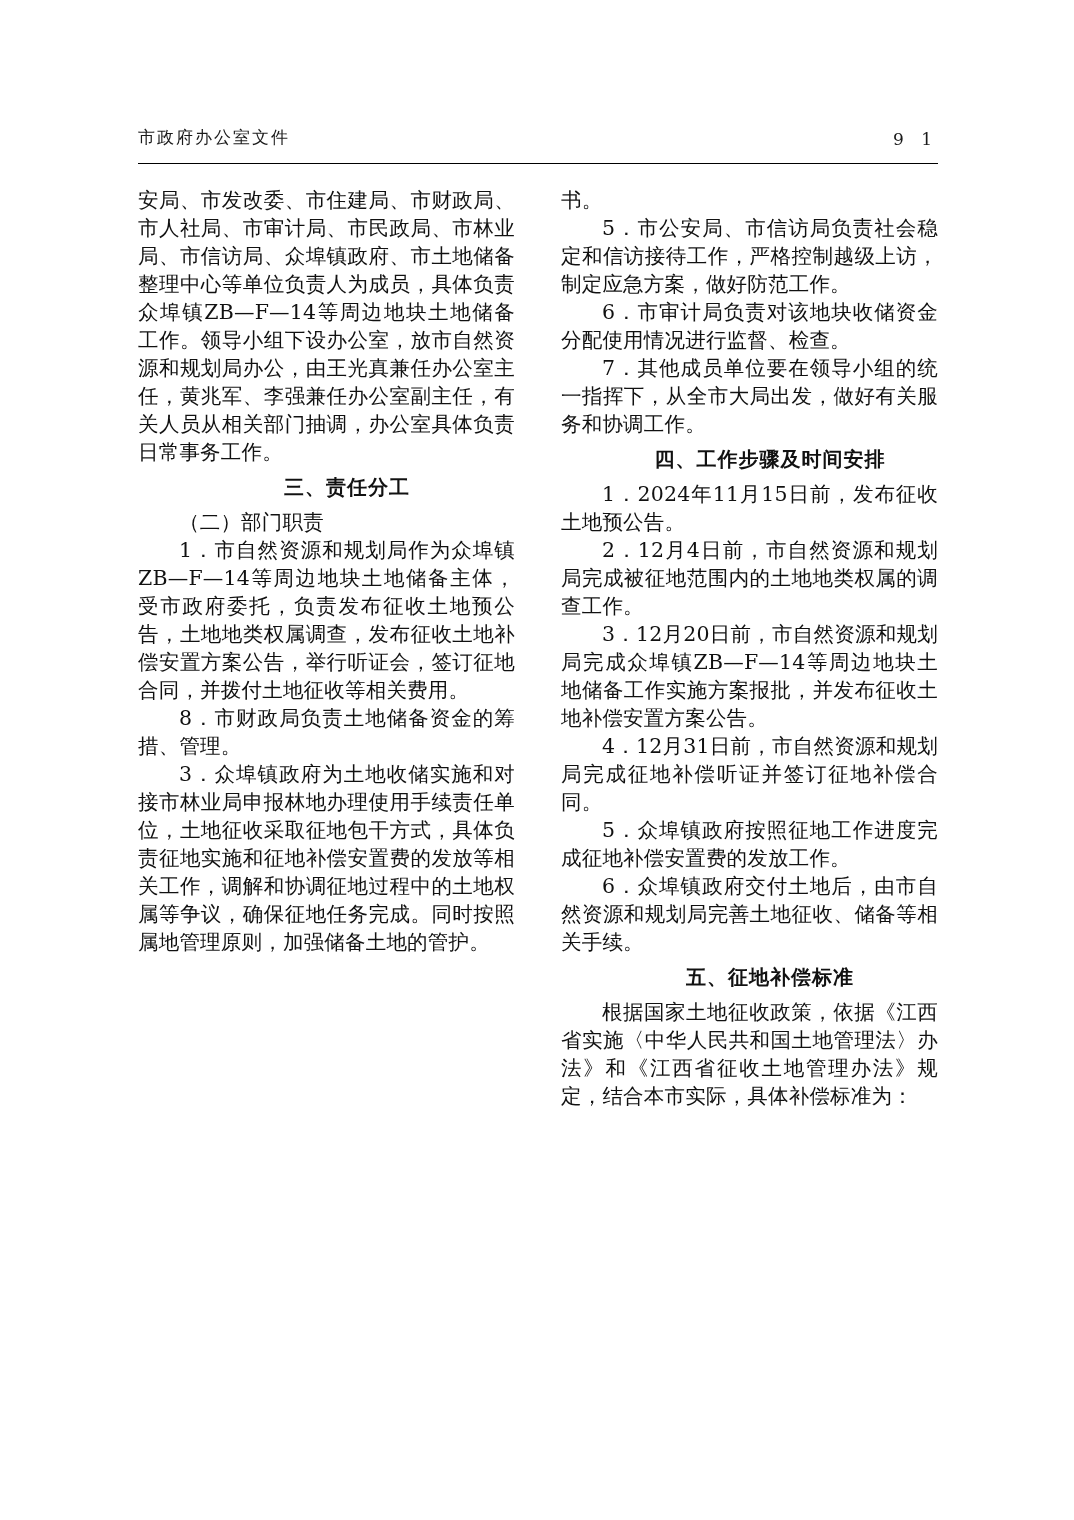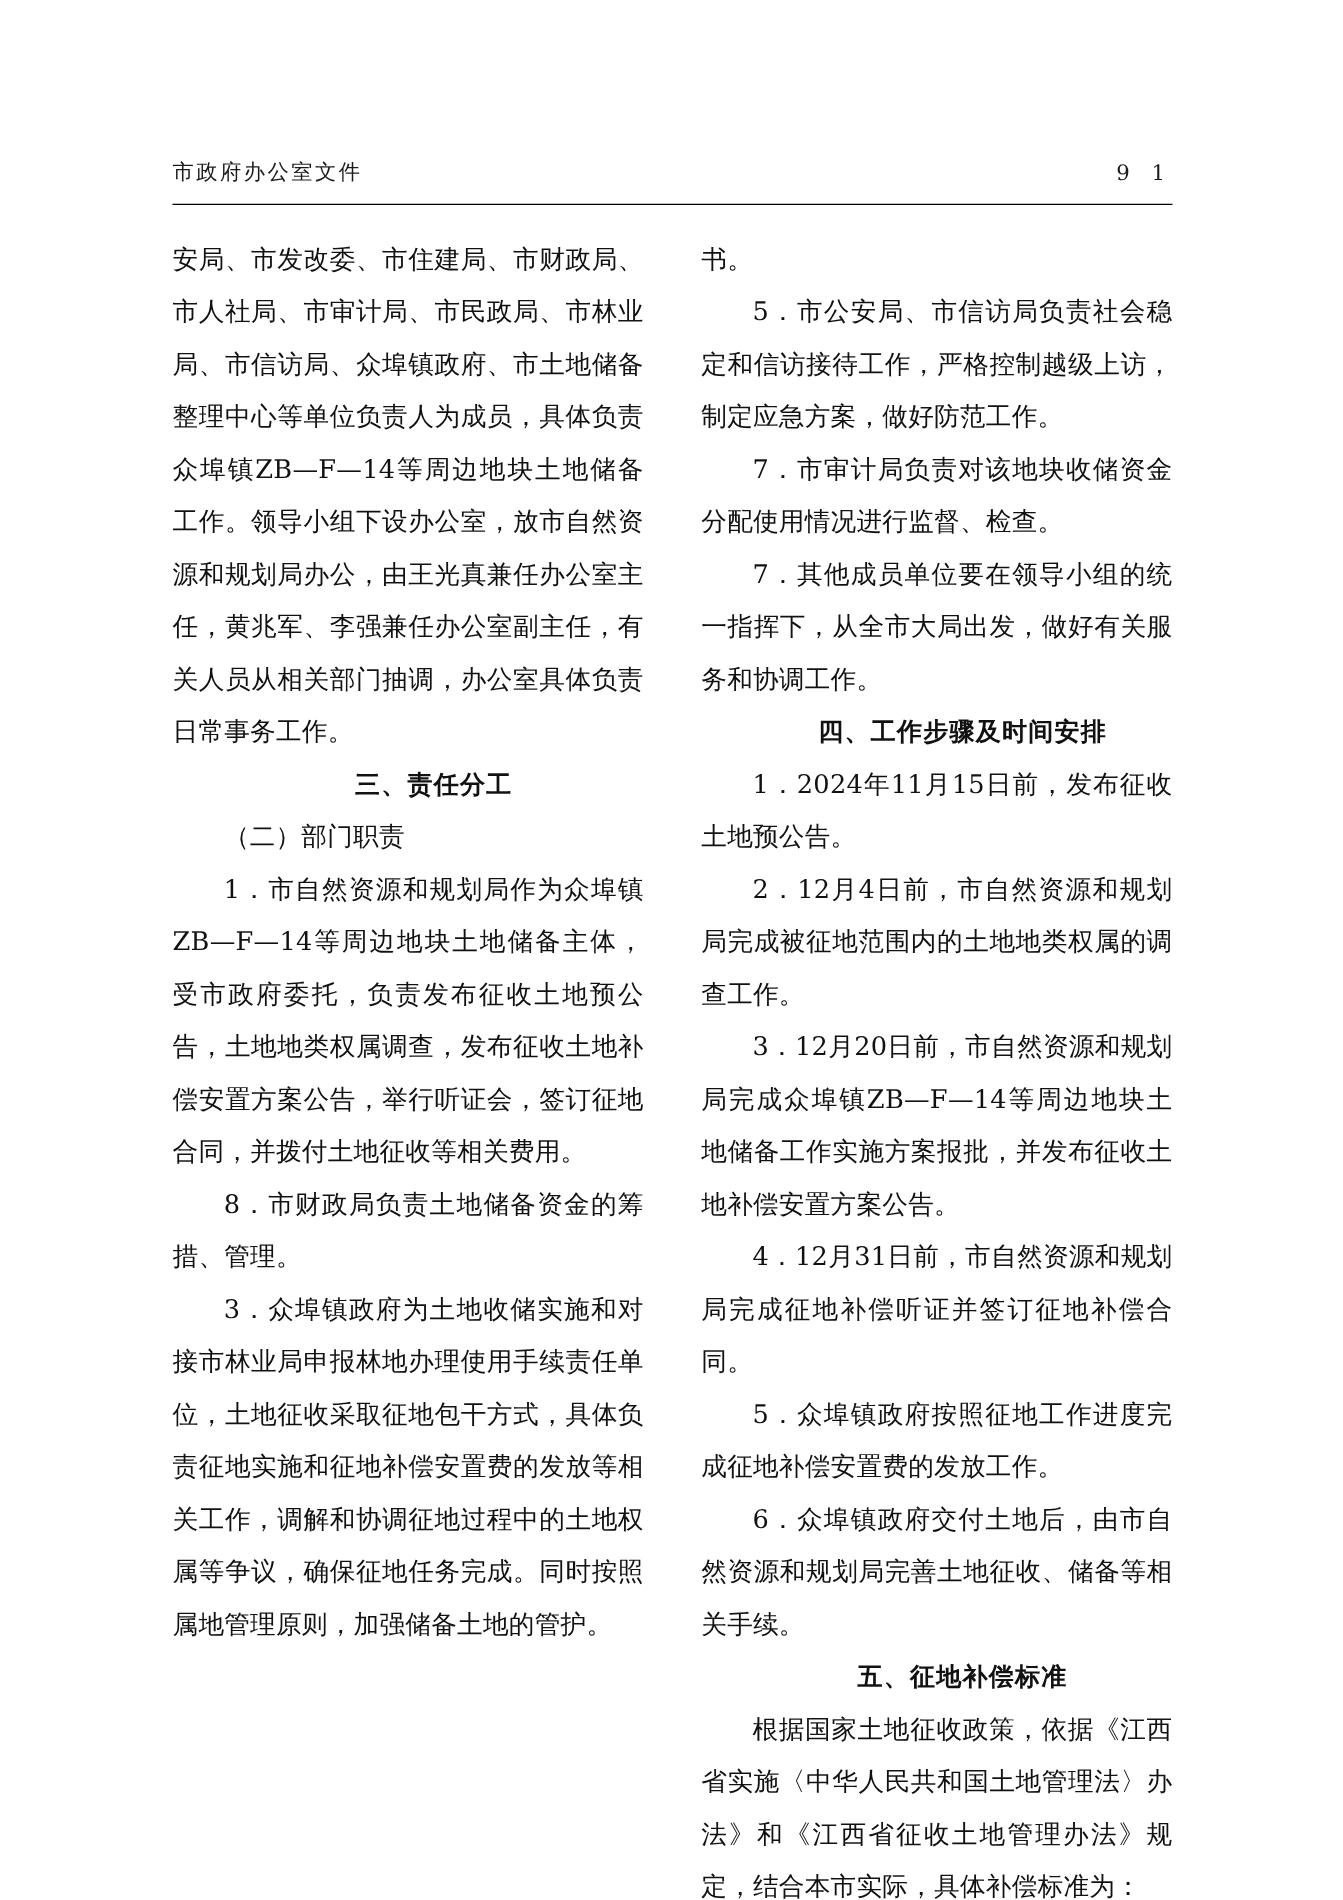--- a/index.html
+++ b/index.html
@@ -52,21 +52,21 @@
     width: 800px;
     display: flex;
     gap: 46px;
   }
   .col {
     width: 377px;
   }
   p.para {
     margin: 0 0 0 0;
     font-size: 20.5px;
-    line-height: 42px;
+    line-height: 28px;
     text-align: justify;
     text-justify: inter-ideograph;
     letter-spacing: 0.2px;
   }
   p.indent2 {
     text-indent: 41px;
   }
   p.heading {
     text-indent: 41px;
     font-weight: bold;
@@ -95,21 +95,21 @@
       <p class="heading">三、责任分工</p>
       <p class="para indent2">（二）部门职责</p>
       <p class="para indent2">1．市自然资源和规划局作为众埠镇ZB—F—14等周边地块土地储备主体，受市政府委托，负责发布征收土地预公告，土地地类权属调查，发布征收土地补偿安置方案公告，举行听证会，签订征地合同，并拨付土地征收等相关费用。</p>
       <p class="para indent2">8．市财政局负责土地储备资金的筹措、管理。</p>
       <p class="para indent2">3．众埠镇政府为土地收储实施和对接市林业局申报林地办理使用手续责任单位，土地征收采取征地包干方式，具体负责征地实施和征地补偿安置费的发放等相关工作，调解和协调征地过程中的土地权属等争议，确保征地任务完成。同时按照属地管理原则，加强储备土地的管护。</p>
 
     </div>
     <div class="col">
       <p class="para">书。</p>
       <p class="para indent2">5．市公安局、市信访局负责社会稳定和信访接待工作，严格控制越级上访，制定应急方案，做好防范工作。</p>
-      <p class="para indent2">7．市审计局负责对该地块收储资金分配使用情况进行监督、检查。</p>
+      <p class="para indent2">6．市审计局负责对该地块收储资金分配使用情况进行监督、检查。</p>
       <p class="para indent2">7．其他成员单位要在领导小组的统一指挥下，从全市大局出发，做好有关服务和协调工作。</p>
       <p class="heading">四、工作步骤及时间安排</p>
       <p class="para indent2">1．2024年11月15日前，发布征收土地预公告。</p>
       <p class="para indent2">2．12月4日前，市自然资源和规划局完成被征地范围内的土地地类权属的调查工作。</p>
       <p class="para indent2">3．12月20日前，市自然资源和规划局完成众埠镇ZB—F—14等周边地块土地储备工作实施方案报批，并发布征收土地补偿安置方案公告。</p>
       <p class="para indent2">4．12月31日前，市自然资源和规划局完成征地补偿听证并签订征地补偿合同。</p>
       <p class="para indent2">5．众埠镇政府按照征地工作进度完成征地补偿安置费的发放工作。</p>
       <p class="para indent2">6．众埠镇政府交付土地后，由市自然资源和规划局完善土地征收、储备等相关手续。</p>
       <p class="heading">五、征地补偿标准</p>
       <p class="para indent2">根据国家土地征收政策，依据《江西省实施〈中华人民共和国土地管理法〉办法》和《江西省征收土地管理办法》规定，结合本市实际，具体补偿标准为：</p>

